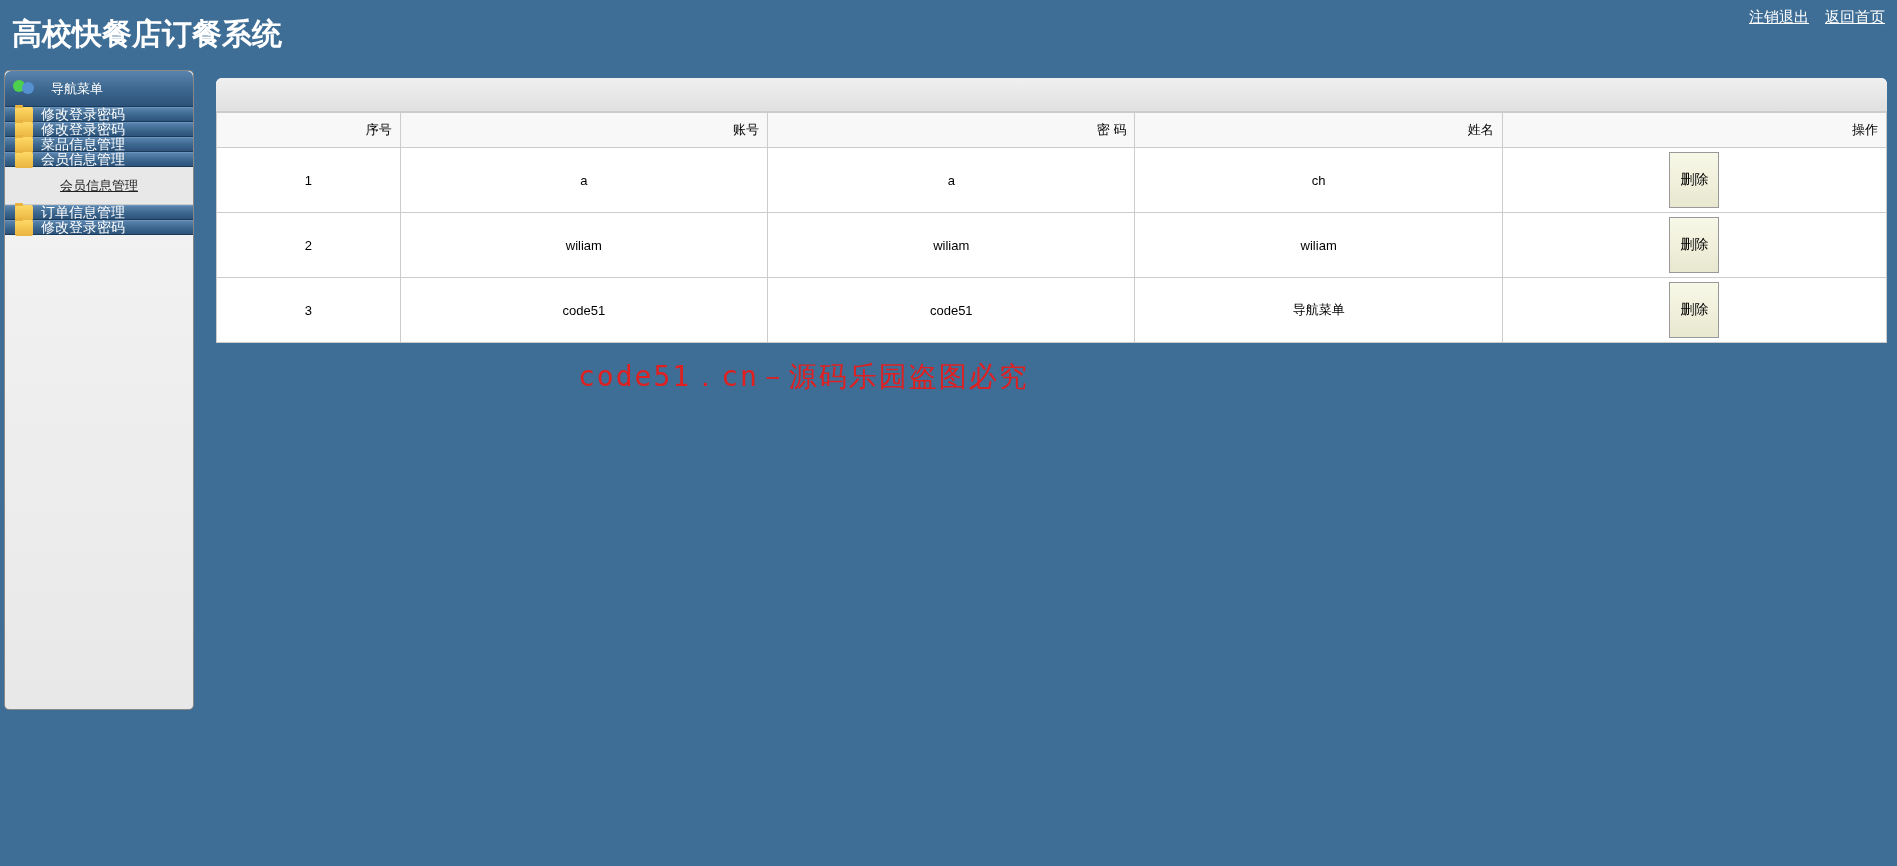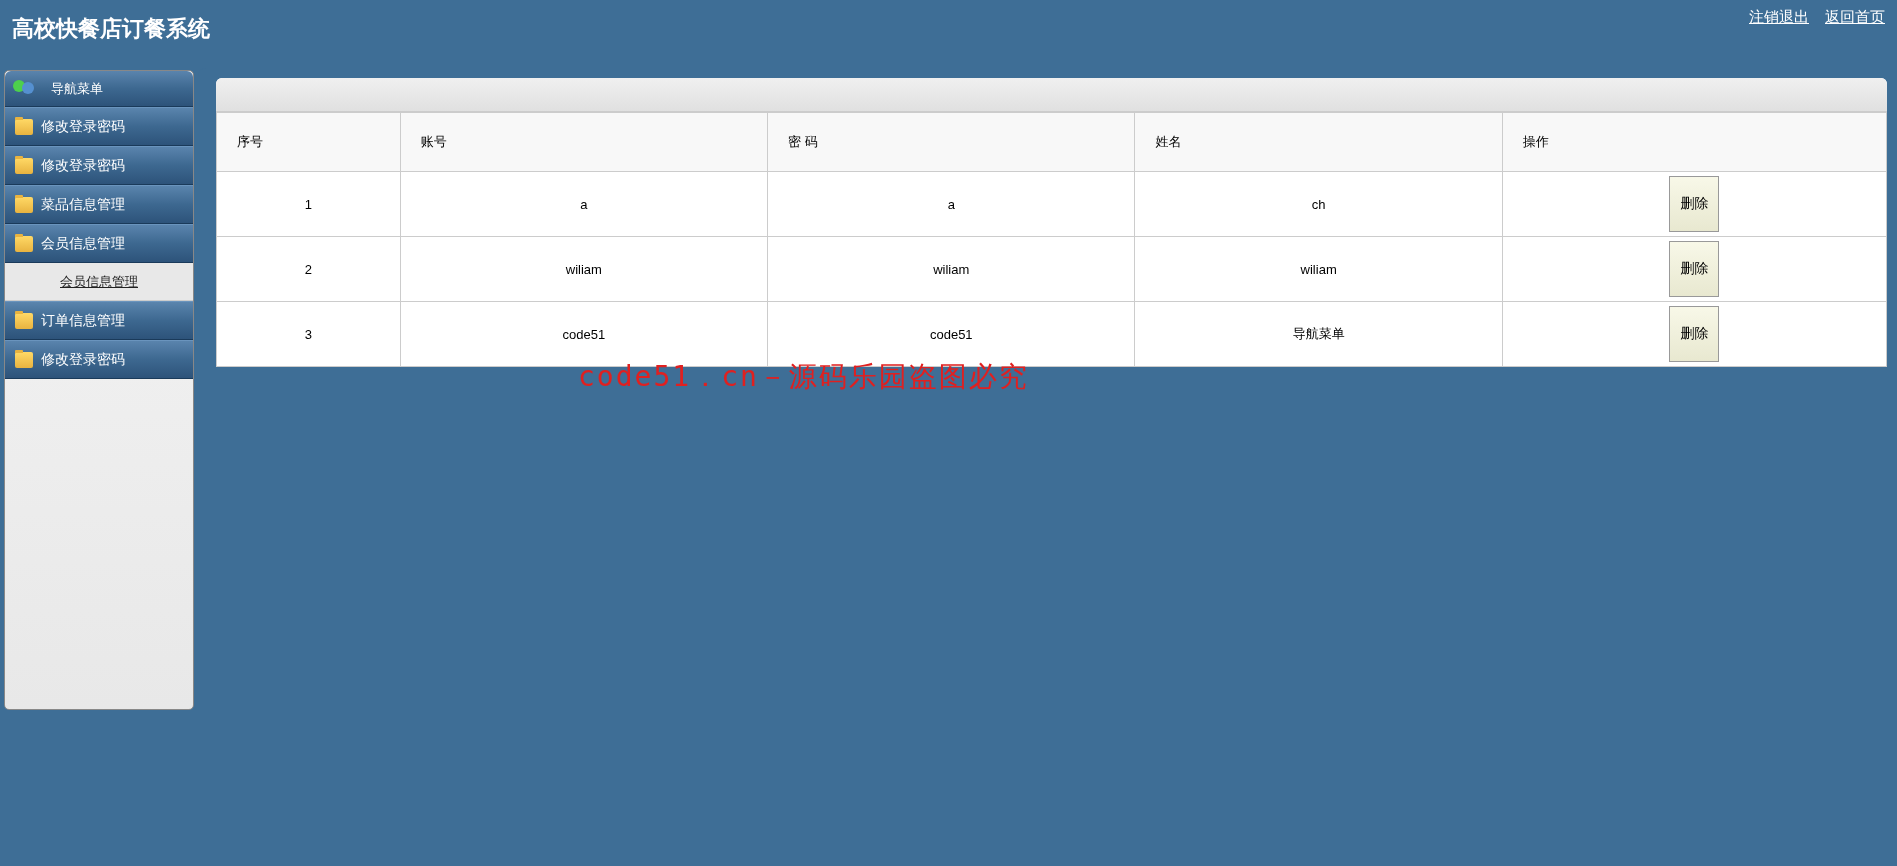--- a/index.html
+++ b/index.html
@@ -17,21 +17,21 @@
     .header {
       height: 68px;
       background: #3e6e96;
       color: white;
       display: flex;
       justify-content: space-between;
       align-items: flex-start;
       padding: 8px 12px 0 12px;
     }
     .header-title {
-      font-size: 22px;
+      font-size: 30px;
       font-weight: bold;
       padding-top: 6px;
     }
     .header-links {
       display: flex;
       gap: 16px;
       font-size: 15px;
       padding-top: 0px;
     }
     .header-links span {
@@ -82,21 +82,21 @@
       content: "";
       position: absolute;
       width: 12px;
       height: 12px;
       background: #5590d0;
       border-radius: 50%;
       left: 9px;
       top: 4px;
     }
     .menu-item {
-      height: 39px;
+      height: 15px;
       background: linear-gradient(to bottom, #5a84ad 0%, #3d6890 50%, #2d537a 100%);
       border-top: 1px solid #6a94bd;
       border-bottom: 1px solid #1a3a5a;
       display: flex;
       align-items: center;
       padding: 0 10px;
       color: white;
       font-size: 14px;
       cursor: pointer;
     }
@@ -148,23 +148,23 @@
       border-bottom: 1px solid #ccc;
     }
     .data-table {
       width: 100%;
       border-collapse: collapse;
       font-size: 13px;
     }
     .data-table th {
       background: #f8f8f8;
       border: 1px solid #ccc;
-      padding: 20px;
+      padding: 8px;
       font-weight: normal;
-      text-align: left;
+      text-align: right;
       height: 30px;
       margin-left: 6px;
     }
     .data-table td {
       border: 1px solid #ccc;
       padding: 4px;
       text-align: center;
       height: 28px;
       background: white;
     }

